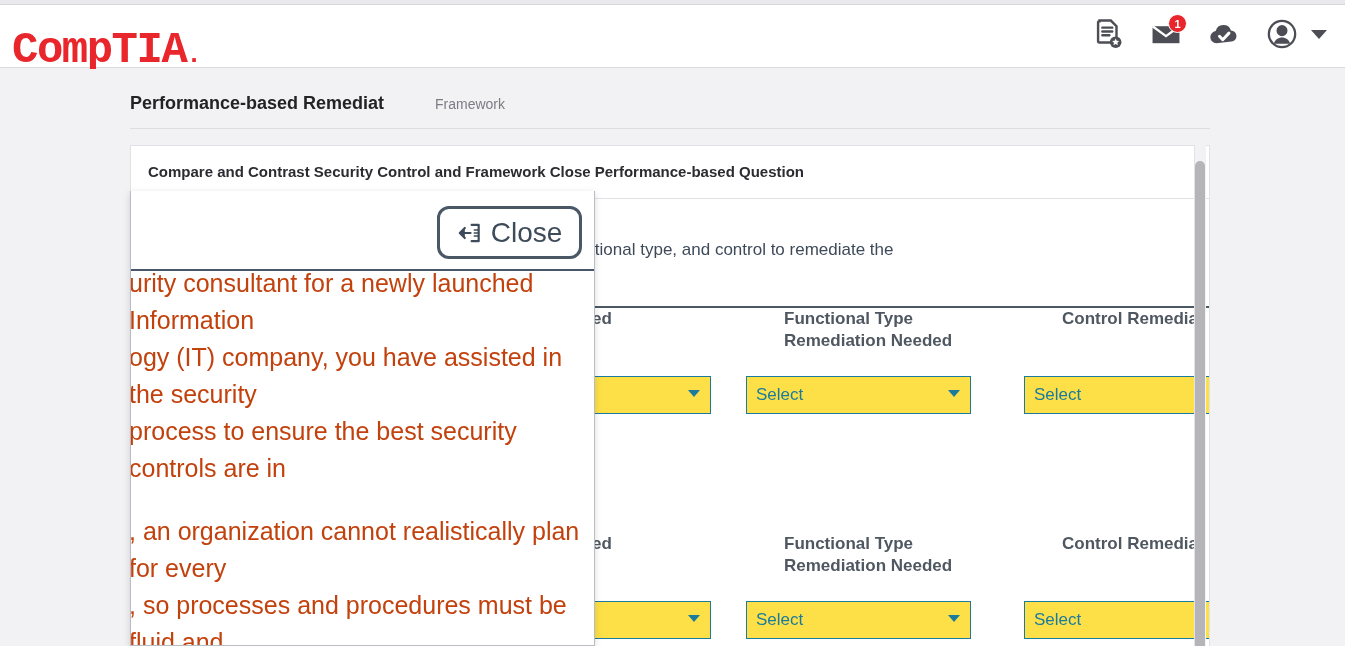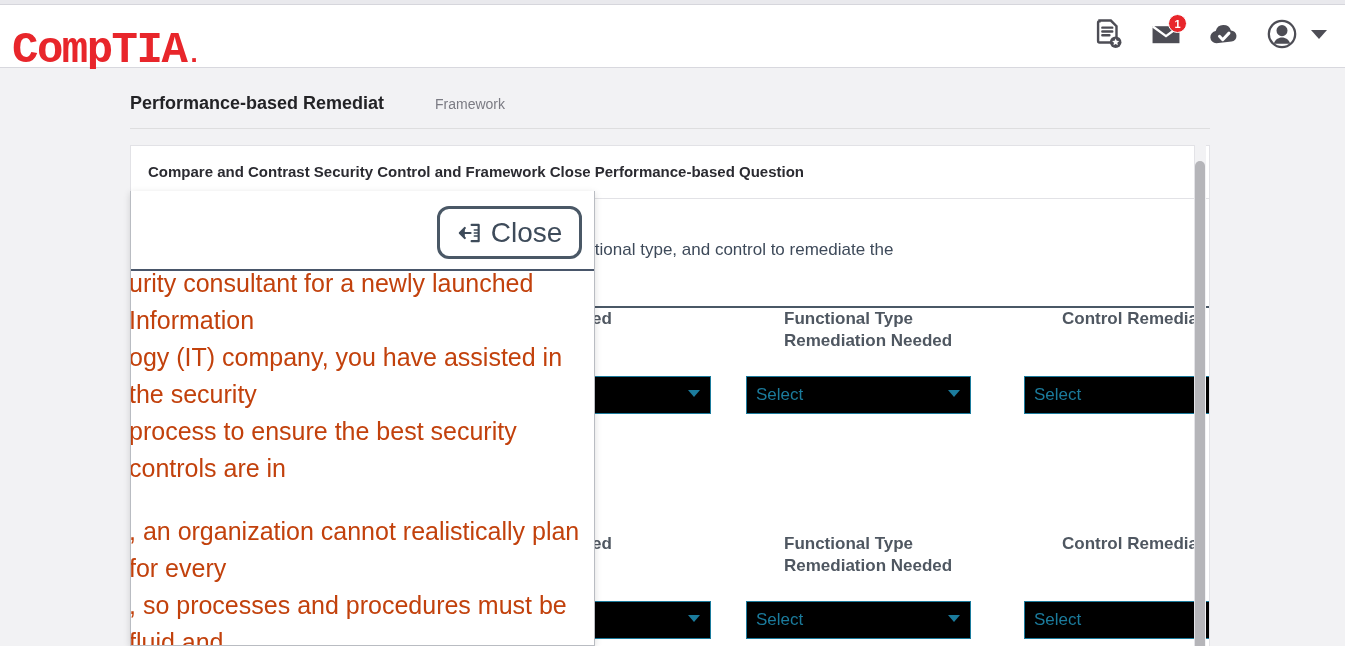--- a/index.html
+++ b/index.html
@@ -187,21 +187,21 @@
     margin-left: 38px;
   }
   .col-a { left: 355px; }
   .col-b { left: 615px; }
   .col-c { left: 893px; }
 
   .select-box {
     position: absolute;
     height: 38px;
     border: 1px solid #1b7b9c;
-    background: #000000;
+    background: #fde047;
     font-family: "Liberation Sans", sans-serif;
     font-size: 17px;
     color: #1b7b9c;
     padding: 0 28px 0 9px;
     line-height: 36px;
     cursor: pointer;
     white-space: nowrap;
     overflow: hidden;
   }
   .select-box .arr {

